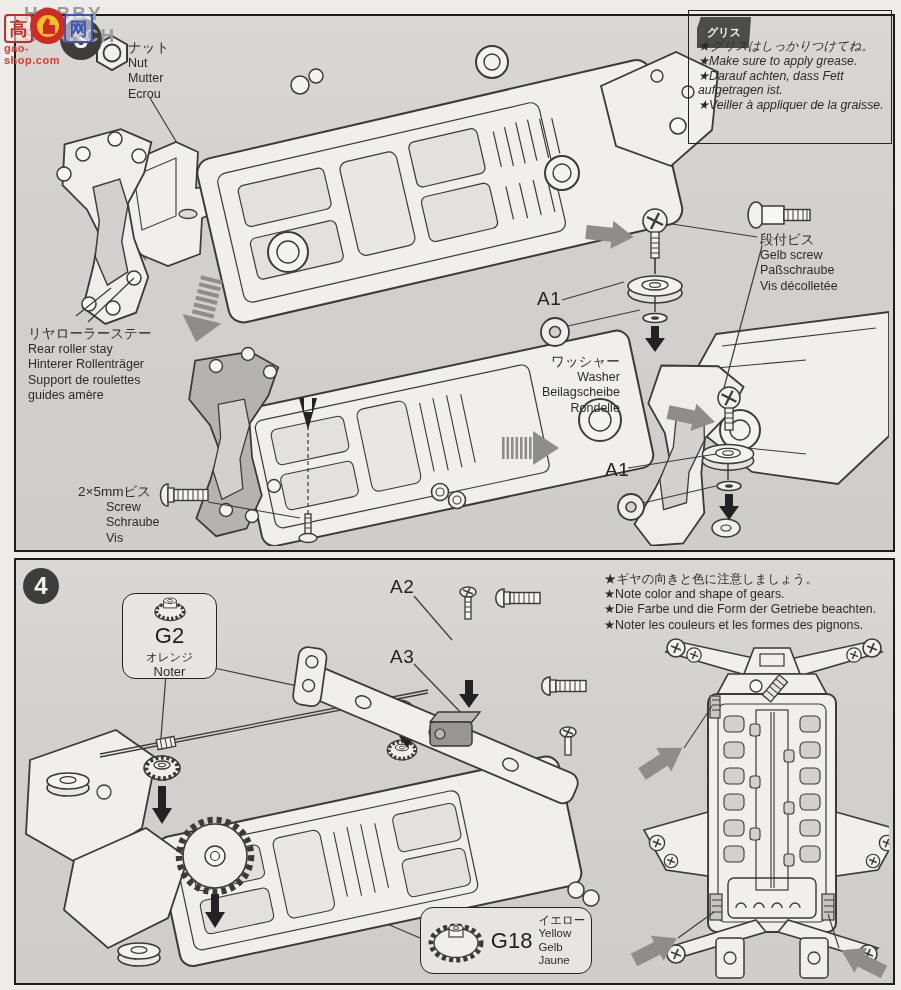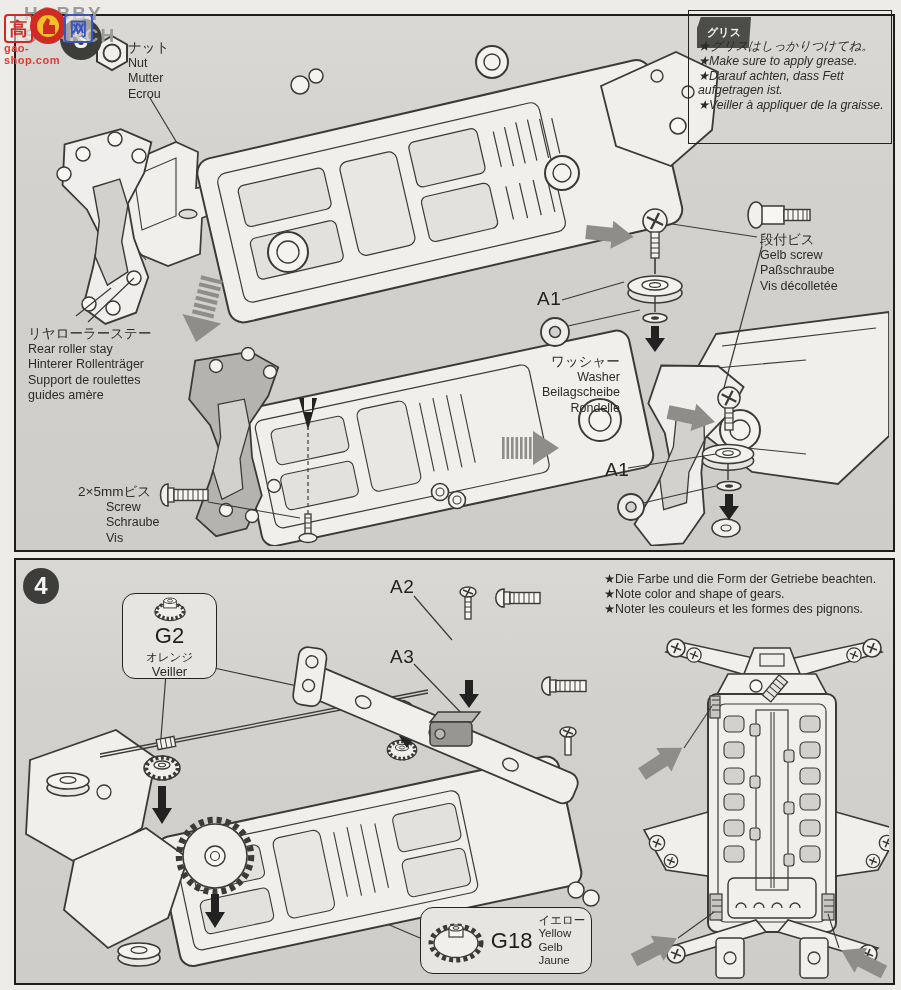--- a/index.html
+++ b/index.html
@@ -508,43 +508,44 @@
         <ellipse cx="23" cy="20" rx="19" ry="11" fill="#f0efec" stroke="#3a3a38" stroke-width="1.4"></ellipse>
         <ellipse cx="23" cy="19" rx="17" ry="9.5" fill="none" stroke="#3a3a38" stroke-width="4.5" stroke-dasharray="3 2.6"></ellipse>
         <rect x="15" y="6" width="16" height="9" fill="#f8f7f4" stroke="#3a3a38" stroke-width="1.2"></rect>
         <ellipse cx="23" cy="6" rx="8" ry="3.4" fill="#fbfbf9" stroke="#3a3a38" stroke-width="1.2"></ellipse>
         <ellipse cx="23" cy="6" rx="3.4" ry="1.6" fill="none" stroke="#3a3a38" stroke-width="1"></ellipse>
       </svg>
       <div class="row">
         <span class="gcode">G2</span>
         <span class="gsmall">オレンジ</span>
       </div>
-      <div class="gsmall" style="font-size:13px;">Veiller</div>
+      <div class="gsmall" style="font-size:13px;">Noter</div>
     </div>
 
     <div class="gbox" id="g18box">
       <svg width="58" height="52" viewBox="0 0 58 52">
         <ellipse cx="29" cy="28" rx="25" ry="17" fill="none" stroke="#3a3a38" stroke-width="5" stroke-dasharray="4 3.2"></ellipse>
         <ellipse cx="29" cy="28" rx="22" ry="14.5" fill="#f0efec" stroke="#3a3a38" stroke-width="1.3"></ellipse>
         <rect x="22" y="13" width="14" height="9" fill="#f8f7f4" stroke="#3a3a38" stroke-width="1.2"></rect>
         <ellipse cx="29" cy="13" rx="7" ry="3" fill="#fbfbf9" stroke="#3a3a38" stroke-width="1.2"></ellipse>
         <ellipse cx="29" cy="13" rx="3" ry="1.4" fill="none" stroke="#3a3a38" stroke-width="1"></ellipse>
       </svg>
       <span class="gcode">G18</span>
       <div class="gsmall">
         <div>イエロー</div>
         <div>Yellow</div>
         <div>Gelb</div>
         <div>Jaune</div>
       </div>
     </div>
 
     <div class="notes4">
+      <div>★ギヤの向きと色に注意しましょう。</div>
+      <div>★Note color and shape of gears.</div>
       <div>★Die Farbe und die Form der Getriebe beachten.</div>
-      <div>★Note color and shape of gears.</div>
       <div>★Noter les couleurs et les formes des pignons.</div>
     </div>
 
     <div class="ref" style="left:374px;top:16px;">A2</div>
     <div class="ref" style="left:374px;top:86px;">A3</div>
   </section>
 
   <div class="wm">
     <div class="site">HOBBY SEARCH</div>
     <div class="cbox hi">高</div>

